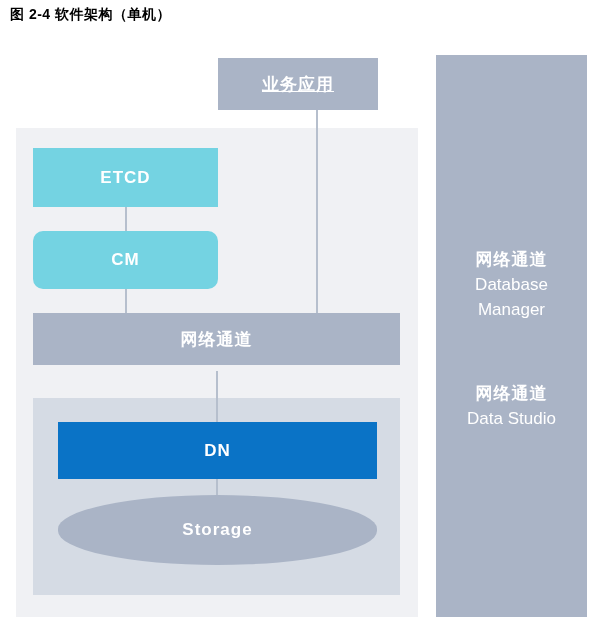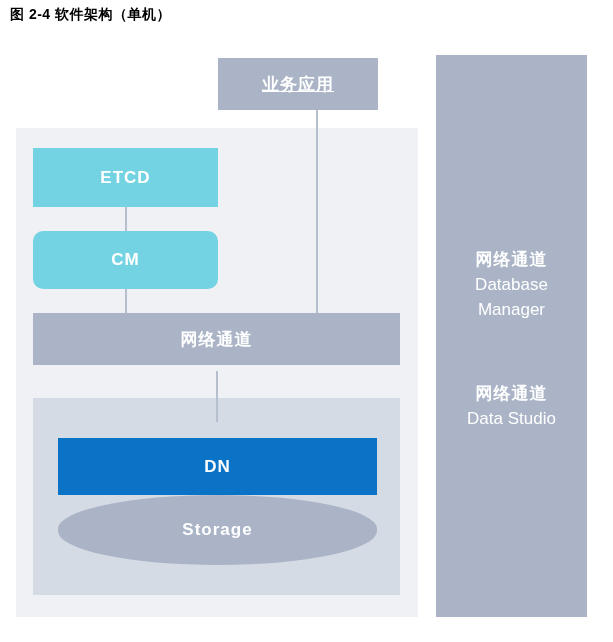--- a/index.html
+++ b/index.html
@@ -30,21 +30,21 @@
     position:absolute;
     display:flex;align-items:center;justify-content:center;
     color:var(--c-text);
     font-weight:bold;
     font-size:17px;
     z-index:2;
     letter-spacing:1px;
   }
   .grayblue{background:var(--c-grayblue);}
   .cyan{background:var(--c-cyan);}
-  .blue{background:var(--c-blue);margin-top:16px;}
+  .blue{background:var(--c-blue);}
   .container-outer{
     position:absolute;left:16px;top:128px;width:402px;height:489px;
     background:var(--c-outer);z-index:0;
   }
   .container-inner{
     position:absolute;left:33px;top:398px;width:367px;height:197px;
     background:var(--c-inner);z-index:1;
   }
   .box-businessapp{left:218px;top:58px;width:160px;height:52px;text-decoration:underline;}
   .box-etcd{left:33px;top:148px;width:185px;height:59px;}

